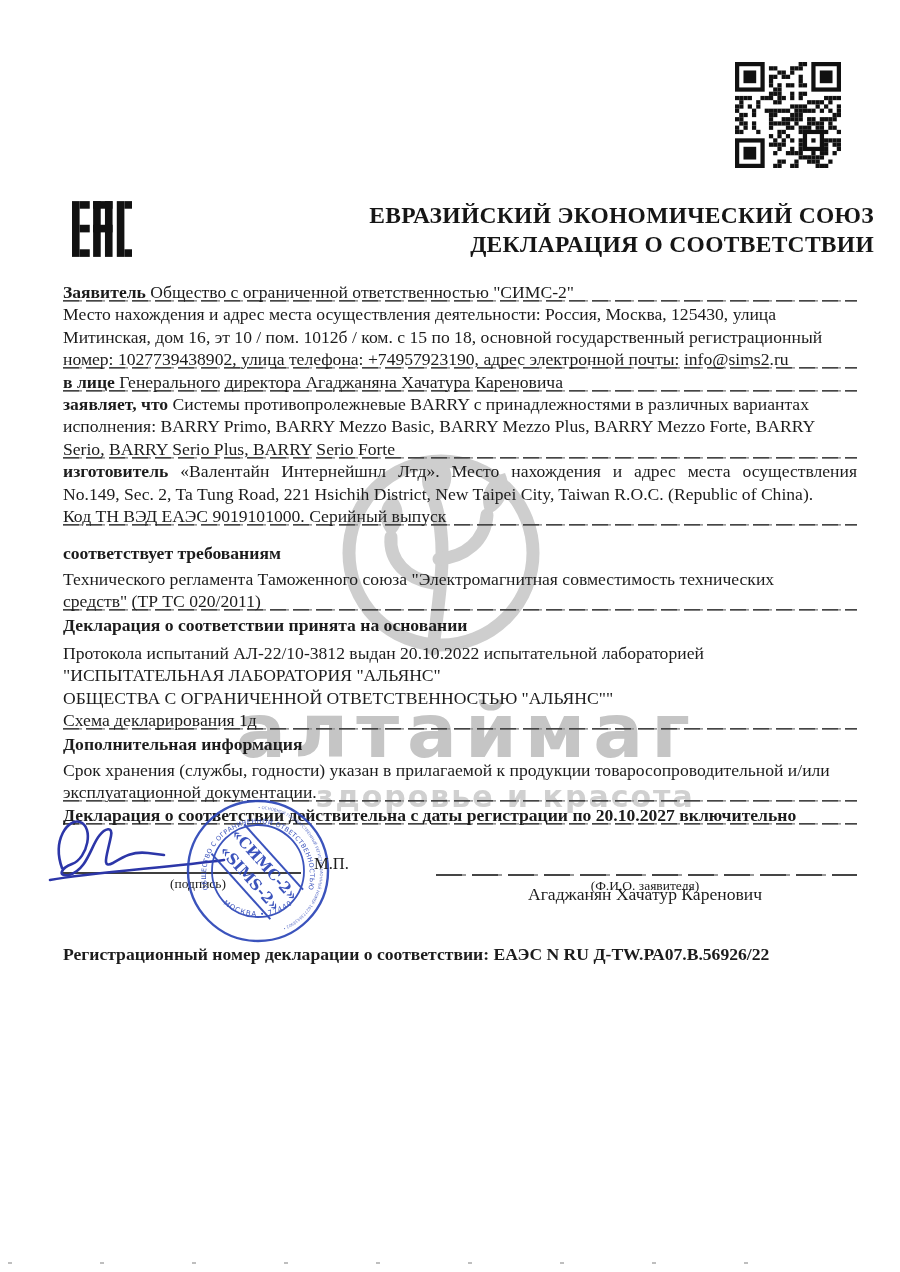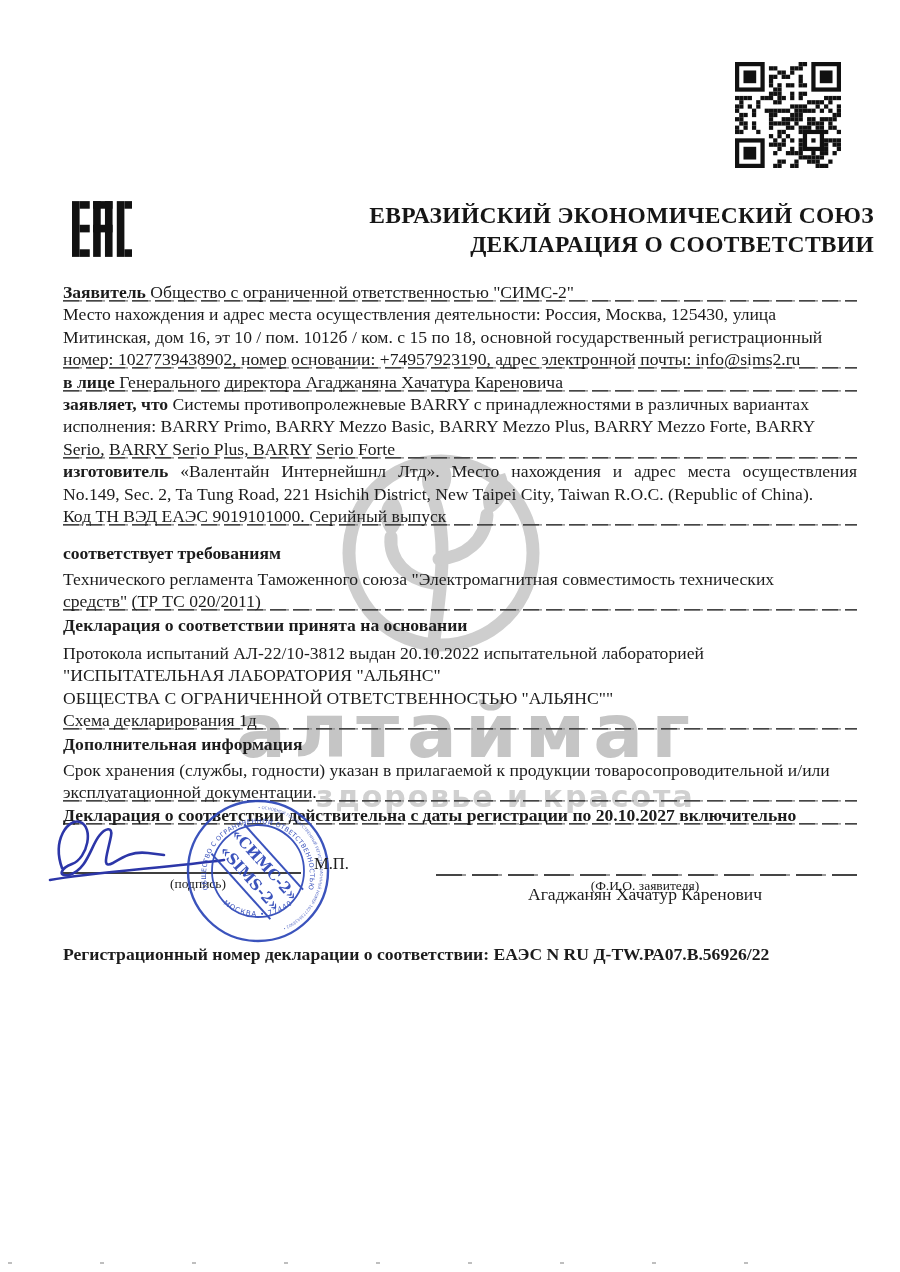--- a/index.html
+++ b/index.html
@@ -309,21 +309,21 @@
 
   <div class="title">
     <div>ЕВРАЗИЙСКИЙ ЭКОНОМИЧЕСКИЙ СОЮЗ</div>
     <div>ДЕКЛАРАЦИЯ О СООТВЕТСТВИИ</div>
   </div>
 
   <div class="doc-body" id="doc-lines">
       <div class="line u"><b>Заявитель</b><span> Общество с ограниченной ответственностью "СИМС-2"</span></div>
       <div class="line"><span>Место нахождения и адрес места осуществления деятельности: Россия, Москва, 125430, улица</span></div>
       <div class="line"><span>Митинская, дом 16, эт 10 / пом. 1012б / ком. с 15 по 18, основной государственный регистрационный</span></div>
-      <div class="line u"><span>номер: 1027739438902, номер основании: +74957923190, адрес электронной почты: info@sims2.ru</span></div>
+      <div class="line u"><span>номер: 1027739438902, улица телефона: +74957923190, адрес электронной почты: info@sims2.ru</span></div>
       <div class="line u"><b>в лице</b><span> Генерального директора Агаджаняна Хачатура Кареновича</span></div>
       <div class="line"><b>заявляет, что</b><span> Системы противопролежневые BARRY с принадлежностями в различных вариантах</span></div>
       <div class="line"><span>исполнения: BARRY Primo, BARRY Mezzo Basic, BARRY Mezzo Plus, BARRY Mezzo Forte, BARRY</span></div>
       <div class="line u"><span>Serio, BARRY Serio Plus, BARRY Serio Forte</span></div>
       <div class="line j"><b>изготовитель</b><span> «Валентайн Интернейшнл Лтд». Место нахождения и адрес места осуществления</span></div>
       <div class="line"><span>No.149, Sec. 2, Ta Tung Road, 221 Hsichih District, New Taipei City, Taiwan R.O.C. (Republic of China).</span></div>
       <div class="line u"><span>Код ТН ВЭД ЕАЭС 9019101000. Серийный выпуск</span></div>
       <div class="line" style="margin-top: 15px;"><b>соответствует требованиям</b></div>
       <div class="line" style="margin-top: 3px;"><span>Технического регламента Таможенного союза "Электромагнитная совместимость технических</span></div>
       <div class="line u"><span>средств" (ТР ТС 020/2011)</span></div>

